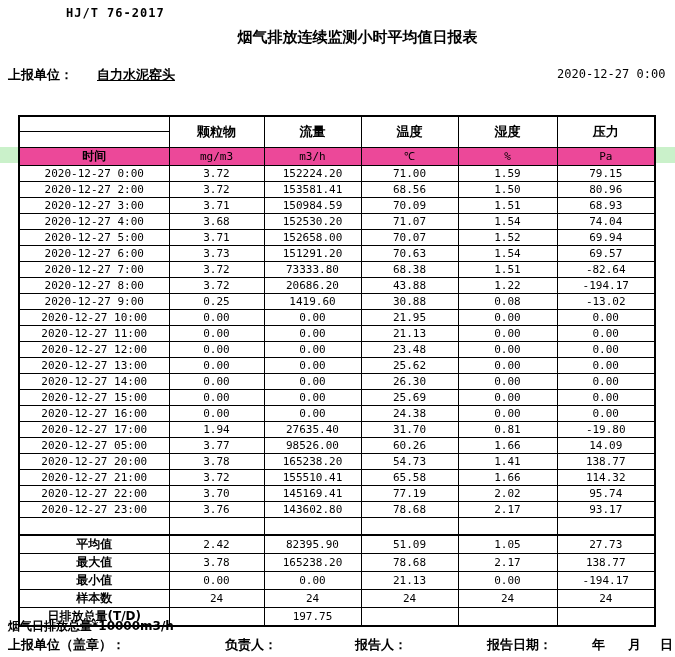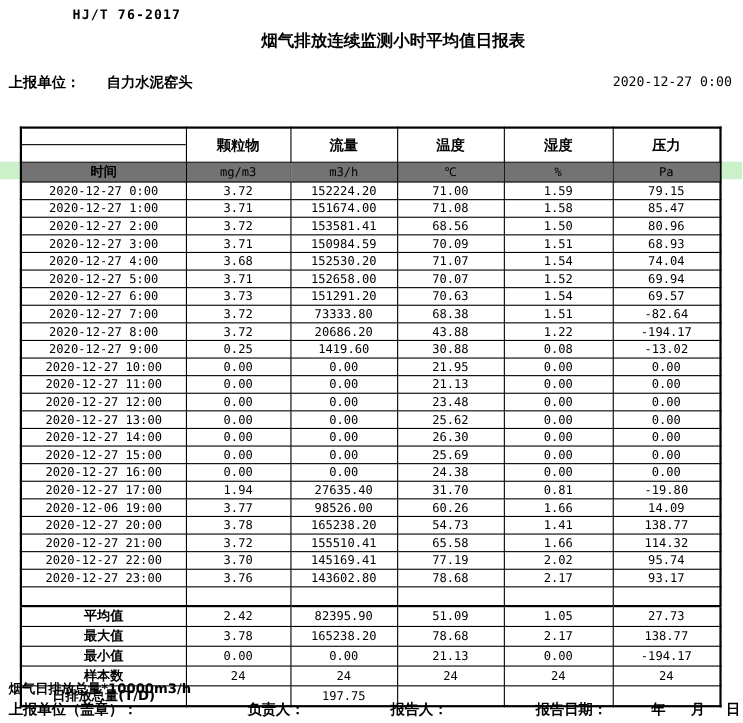--- a/index.html
+++ b/index.html
@@ -4,38 +4,38 @@
 <style>
   html,body{margin:0;padding:0;}
   body{
     width:675px;height:657px;position:relative;background:#ffffff;color:#000;
     font-family:"DejaVu Sans",sans-serif;overflow:hidden;
   }
   
   #std{position:absolute;left:18px;top:6px;font:bold 12px "DejaVu Sans Mono",monospace;letter-spacing:1px;padding-left:48px;}
   #title{position:absolute;left:0;top:28px;width:675px;text-align:center;font:bold 15px "DejaVu Sans",sans-serif;margin-left:20px;}
   #src-label{position:absolute;left:8px;top:66px;font:bold 13px "DejaVu Sans",sans-serif;}
-  #src-value{position:absolute;left:97px;top:66px;font:bold 13px "DejaVu Sans",sans-serif;}
+  #src-value{position:absolute;left:97px;top:66px;font:bold 13px "DejaVu Sans",sans-serif;text-decoration:underline;}
   #date{position:absolute;left:557px;top:67px;font:12px "DejaVu Sans Mono",monospace;}
   
   .strip{position:absolute;top:147px;height:16px;background:#caf1ca;}
   #strip-l{left:0;width:18px;}
   #strip-r{left:655px;width:20px;}
   
   #tbl{position:absolute;left:18px;top:115px;border-collapse:collapse;table-layout:fixed;border:2px solid #000;}
   #tbl td{
     border:1px solid #000;height:15px;line-height:15px;padding:0;margin:0;
     text-align:center;vertical-align:middle;overflow:hidden;white-space:pre;
     font:11px "DejaVu Sans Mono",monospace;
   }
   #tbl tr.hdr td{height:30px;line-height:30px;font:bold 13px "DejaVu Sans",sans-serif;}
   #tbl td.split{padding:0;}
   td.split .half{height:14px;border-bottom:1px solid #000;}
   td.split .half2{height:15px;}
-  #tbl tr.units td{background:#737373;height:16px;line-height:16px;}
+  #tbl tr.units td{background:#ec4899;height:16px;line-height:16px;}
   #tbl tr.units td.lbl{font:bold 12px "DejaVu Sans",sans-serif;}
   #tbl td.lbl{font:bold 12px "DejaVu Sans",sans-serif;}
   #tbl tr.spacer td{height:16px;border-bottom:2px solid #000;}
   
   #note{position:absolute;left:8px;top:618px;font:bold 12px "DejaVu Sans",sans-serif;}
   .foot{position:absolute;top:636px;font:bold 13px "DejaVu Sans",sans-serif;}
   #f-unit{left:8px;}
   #f-resp{left:225px;font-family:Liberation Serif, serif;}
   #f-rep{left:355px;font-family:Liberation Serif, serif;}
   #f-rdate{left:487px;}
@@ -83,28 +83,20 @@
     </tr>
   <tr>
         <td>2020-12-27 0:00</td>
         <td>3.72</td>
         <td>152224.20</td>
         <td>71.00</td>
         <td>1.59</td>
         <td>79.15</td>
       </tr>
       <tr>
-        <td>2020-12-27 1:00</td>
-        <td>3.71</td>
-        <td>151674.00</td>
-        <td>71.08</td>
-        <td>1.58</td>
-        <td>85.47</td>
-      </tr>
-      <tr>
         <td>2020-12-27 2:00</td>
         <td>3.72</td>
         <td>153581.41</td>
         <td>68.56</td>
         <td>1.50</td>
         <td>80.96</td>
       </tr>
       <tr>
         <td>2020-12-27 3:00</td>
         <td>3.71</td>
@@ -219,21 +211,21 @@
       </tr>
       <tr>
         <td>2020-12-27 17:00</td>
         <td>1.94</td>
         <td>27635.40</td>
         <td>31.70</td>
         <td>0.81</td>
         <td>-19.80</td>
       </tr>
       <tr>
-        <td>2020-12-06 19:00</td>
+        <td>2020-12-27 05:00</td>
         <td>3.77</td>
         <td>98526.00</td>
         <td>60.26</td>
         <td>1.66</td>
         <td>14.09</td>
       </tr>
       <tr>
         <td>2020-12-27 20:00</td>
         <td>3.78</td>
         <td>165238.20</td>

